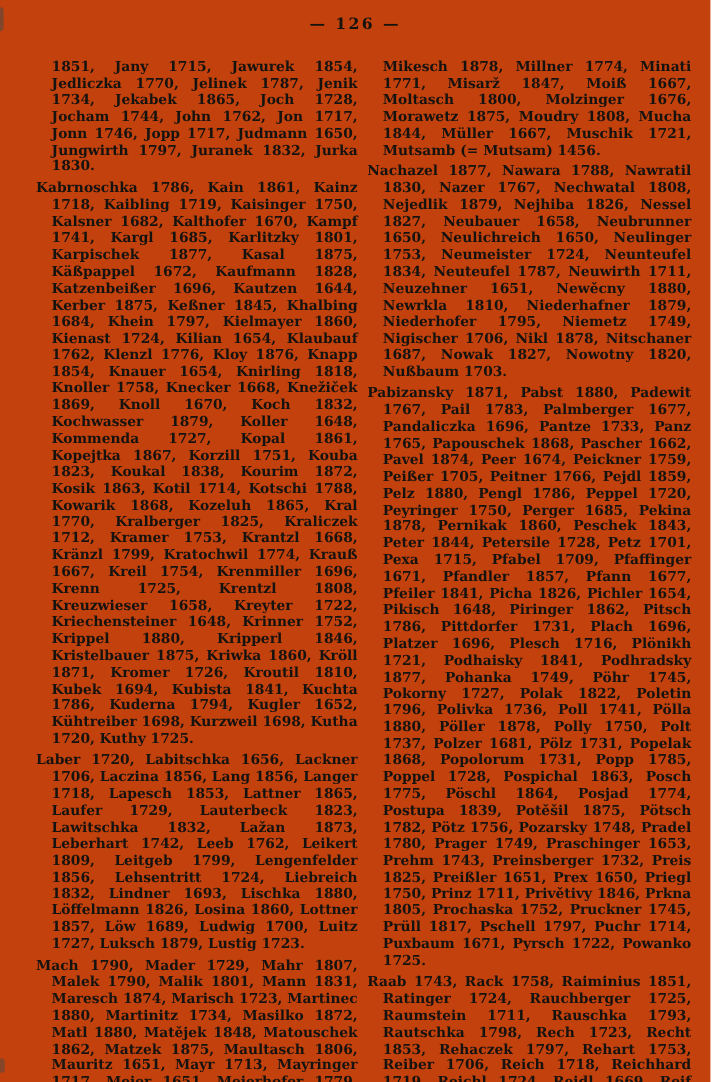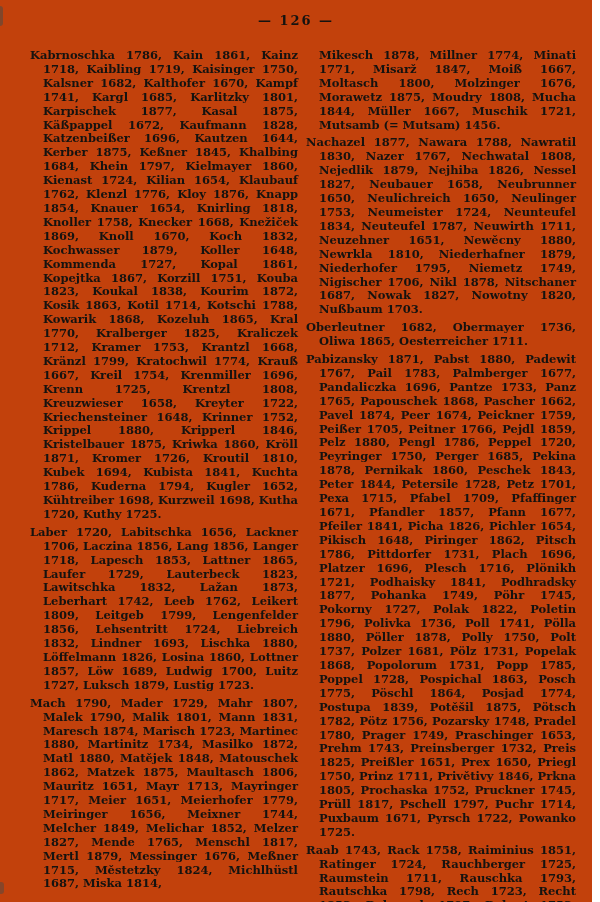--- a/index.html
+++ b/index.html
@@ -41,28 +41,28 @@
   .artifact-right-edge  { left: 596px; top: 52px;   width: 4px; height: 26px; opacity: .45; border-radius: 3px 0 0 3px; }
   .artifact-bottom-left { left: 0;     top: 882px;  width: 4px; height: 12px; opacity: .5;  border-radius: 0 3px 3px 0; }
 </style>
 </head>
 <body>
 
 <div class="page">
   <div class="page-header">— 126 —</div>
 
   <div class="col col-left">
+      <p class="cont">1851, Jany 1715, Jawurek 1854, Jedliczka 1770, Jelinek 1787, Jenik 1734, Jekabek 1865, Joch 1728, Jocham 1744, John 1762, Jon 1717, Jonn 1746, Jopp 1717, Judmann 1650, Jungwirth 1797, Juranek 1832, Jurka 1830.</p>
       <p class="entry">Kabrnoschka 1786, Kain 1861, Kainz 1718, Kaibling 1719, Kaisinger 1750, Kalsner 1682, Kalthofer 1670, Kampf 1741, Kargl 1685, Karlitzky 1801, Karpischek 1877, Kasal 1875, Käßpappel 1672, Kaufmann 1828, Katzenbeißer 1696, Kautzen 1644, Kerber 1875, Keßner 1845, Khalbing 1684, Khein 1797, Kielmayer 1860, Kienast 1724, Kilian 1654, Klaubauf 1762, Klenzl 1776, Kloy 1876, Knapp 1854, Knauer 1654, Knirling 1818, Knoller 1758, Knecker 1668, Knežiček 1869, Knoll 1670, Koch 1832, Kochwasser 1879, Koller 1648, Kommenda 1727, Kopal 1861, Kopejtka 1867, Korzill 1751, Kouba 1823, Koukal 1838, Kourim 1872, Kosik 1863, Kotil 1714, Kotschi 1788, Kowarik 1868, Kozeluh 1865, Kral 1770, Kralberger 1825, Kraliczek 1712, Kramer 1753, Krantzl 1668, Kränzl 1799, Kratochwil 1774, Krauß 1667, Kreil 1754, Krenmiller 1696, Krenn 1725, Krentzl 1808, Kreuzwieser 1658, Kreyter 1722, Kriechensteiner 1648, Krinner 1752, Krippel 1880, Kripperl 1846, Kristelbauer 1875, Kriwka 1860, Kröll 1871, Kromer 1726, Kroutil 1810, Kubek 1694, Kubista 1841, Kuchta 1786, Kuderna 1794, Kugler 1652, Kühtreiber 1698, Kurzweil 1698, Kutha 1720, Kuthy 1725.</p>
       <p class="entry">Laber 1720, Labitschka 1656, Lackner 1706, Laczina 1856, Lang 1856, Langer 1718, Lapesch 1853, Lattner 1865, Laufer 1729, Lauterbeck 1823, Lawitschka 1832, Lažan 1873, Leberhart 1742, Leeb 1762, Leikert 1809, Leitgeb 1799, Lengenfelder 1856, Lehsentritt 1724, Liebreich 1832, Lindner 1693, Lischka 1880, Löffelmann 1826, Losina 1860, Lottner 1857, Löw 1689, Ludwig 1700, Luitz 1727, Luksch 1879, Lustig 1723.</p>
       <p class="entry">Mach 1790, Mader 1729, Mahr 1807, Malek 1790, Malik 1801, Mann 1831, Maresch 1874, Marisch 1723, Martinec 1880, Martinitz 1734, Masilko 1872, Matl 1880, Matějek 1848, Matouschek 1862, Matzek 1875, Maultasch 1806, Mauritz 1651, Mayr 1713, Mayringer 1717, Meier 1651, Meierhofer 1779, Meiringer 1656, Meixner 1744, Melcher 1849, Melichar 1852, Melzer 1827, Mende 1765, Menschl 1817, Mertl 1879, Messinger 1676, Meßner 1715, Městetzky 1824, Michlhüstl 1687, Miska 1814,</p>
     </div>
   <div class="col col-right">
       <p class="cont">Mikesch 1878, Millner 1774, Minati 1771, Misarž 1847, Moiß 1667, Moltasch 1800, Molzinger 1676, Morawetz 1875, Moudry 1808, Mucha 1844, Müller 1667, Muschik 1721, Mutsamb (= Mutsam) 1456.</p>
       <p class="entry">Nachazel 1877, Nawara 1788, Nawratil 1830, Nazer 1767, Nechwatal 1808, Nejedlik 1879, Nejhiba 1826, Nessel 1827, Neubauer 1658, Neubrunner 1650, Neulichreich 1650, Neulinger 1753, Neumeister 1724, Neunteufel 1834, Neuteufel 1787, Neuwirth 1711, Neuzehner 1651, Newěcny 1880, Newrkla 1810, Niederhafner 1879, Niederhofer 1795, Niemetz 1749, Nigischer 1706, Nikl 1878, Nitschaner 1687, Nowak 1827, Nowotny 1820, Nußbaum 1703.</p>
-      <p class="entry">Oberleutner 1682, Obermayer 1736, Oliwa 1865, Oesterreicher 1711.</p>
       <p class="entry">Pabizansky 1871, Pabst 1880, Padewit 1767, Pail 1783, Palmberger 1677, Pandaliczka 1696, Pantze 1733, Panz 1765, Papouschek 1868, Pascher 1662, Pavel 1874, Peer 1674, Peickner 1759, Peißer 1705, Peitner 1766, Pejdl 1859, Pelz 1880, Pengl 1786, Peppel 1720, Peyringer 1750, Perger 1685, Pekina 1878, Pernikak 1860, Peschek 1843, Peter 1844, Petersile 1728, Petz 1701, Pexa 1715, Pfabel 1709, Pfaffinger 1671, Pfandler 1857, Pfann 1677, Pfeiler 1841, Picha 1826, Pichler 1654, Pikisch 1648, Piringer 1862, Pitsch 1786, Pittdorfer 1731, Plach 1696, Platzer 1696, Plesch 1716, Plönikh 1721, Podhaisky 1841, Podhradsky 1877, Pohanka 1749, Pöhr 1745, Pokorny 1727, Polak 1822, Poletin 1796, Polivka 1736, Poll 1741, Pölla 1880, Pöller 1878, Polly 1750, Polt 1737, Polzer 1681, Pölz 1731, Popelak 1868, Popolorum 1731, Popp 1785, Poppel 1728, Pospichal 1863, Posch 1775, Pöschl 1864, Posjad 1774, Postupa 1839, Potěšil 1875, Pötsch 1782, Pötz 1756, Pozarsky 1748, Pradel 1780, Prager 1749, Praschinger 1653, Prehm 1743, Preinsberger 1732, Preis 1825, Preißler 1651, Prex 1650, Priegl 1750, Prinz 1711, Privětivy 1846, Prkna 1805, Prochaska 1752, Pruckner 1745, Prüll 1817, Pschell 1797, Puchr 1714, Puxbaum 1671, Pyrsch 1722, Powanko 1725.</p>
       <p class="entry">Raab 1743, Rack 1758, Raiminius 1851, Ratinger 1724, Rauchberger 1725, Raumstein 1711, Rauschka 1793, Rautschka 1798, Rech 1723, Recht 1853, Rehaczek 1797, Rehart 1753, Reiber 1706, Reich 1718, Reichhard 1719, Reichl 1724, Reidl 1669, Reif 1862, Reischl 1851, Reisinger 1747, Repa 1668. Rerhard 1728, Richter 1842</p>
     </div>
 
   <div class="artifact artifact-top-left"></div>
   <div class="artifact artifact-right-edge"></div>
   <div class="artifact artifact-bottom-left"></div>
 </div>
 
 </body></html>

